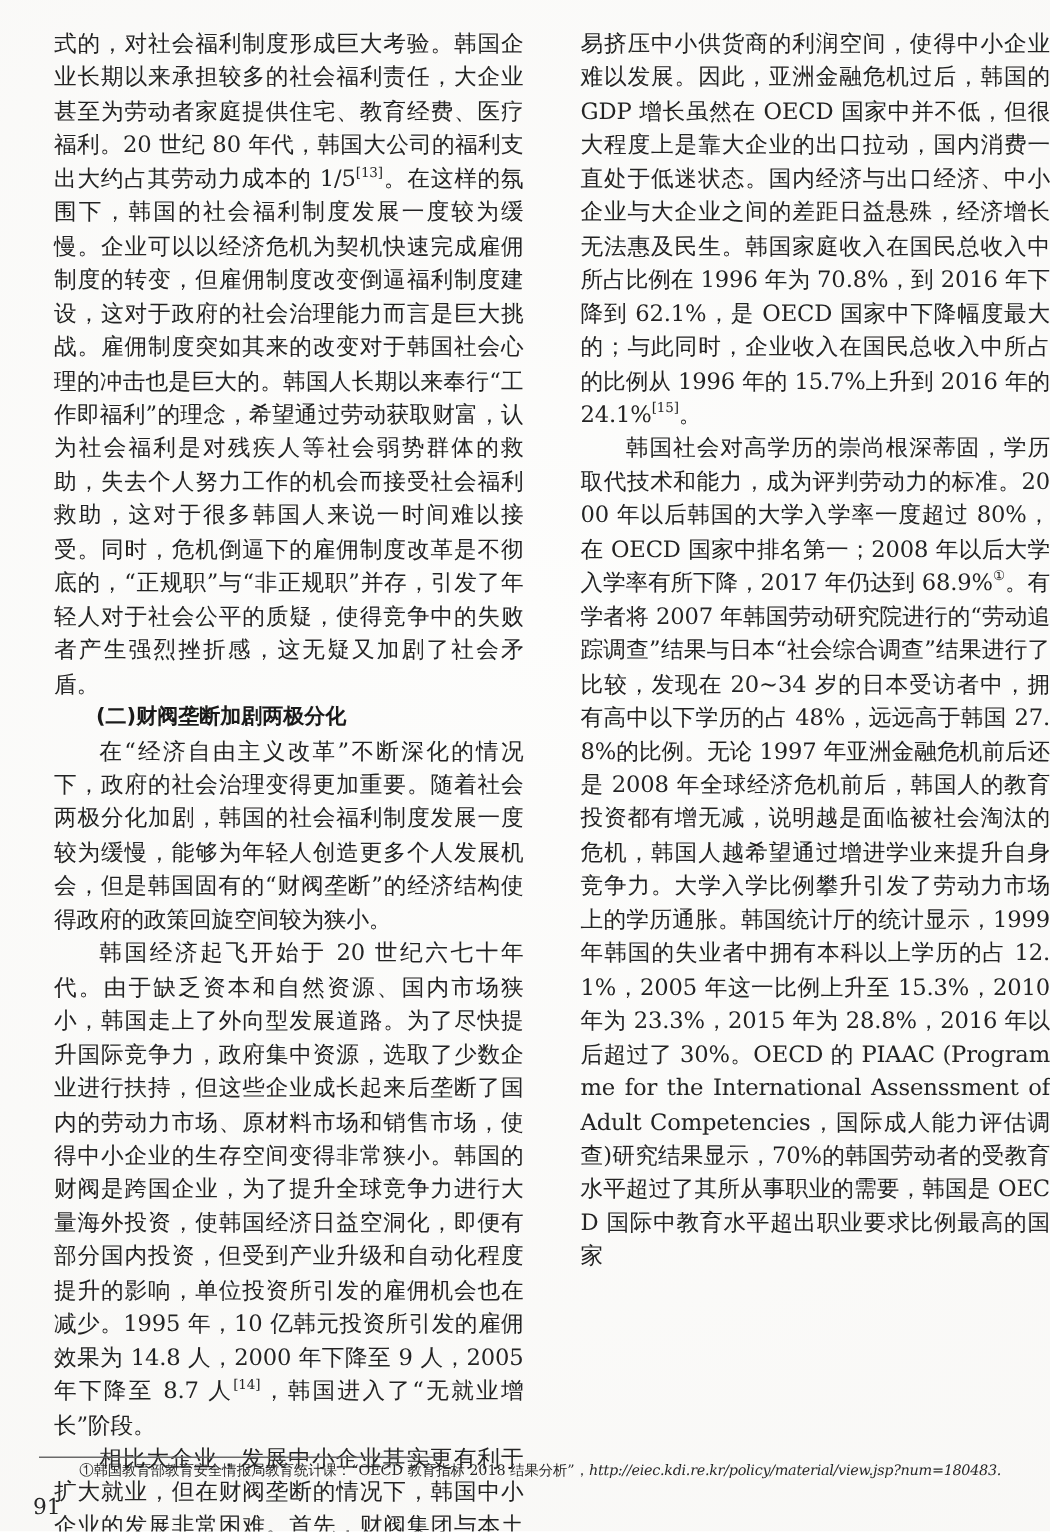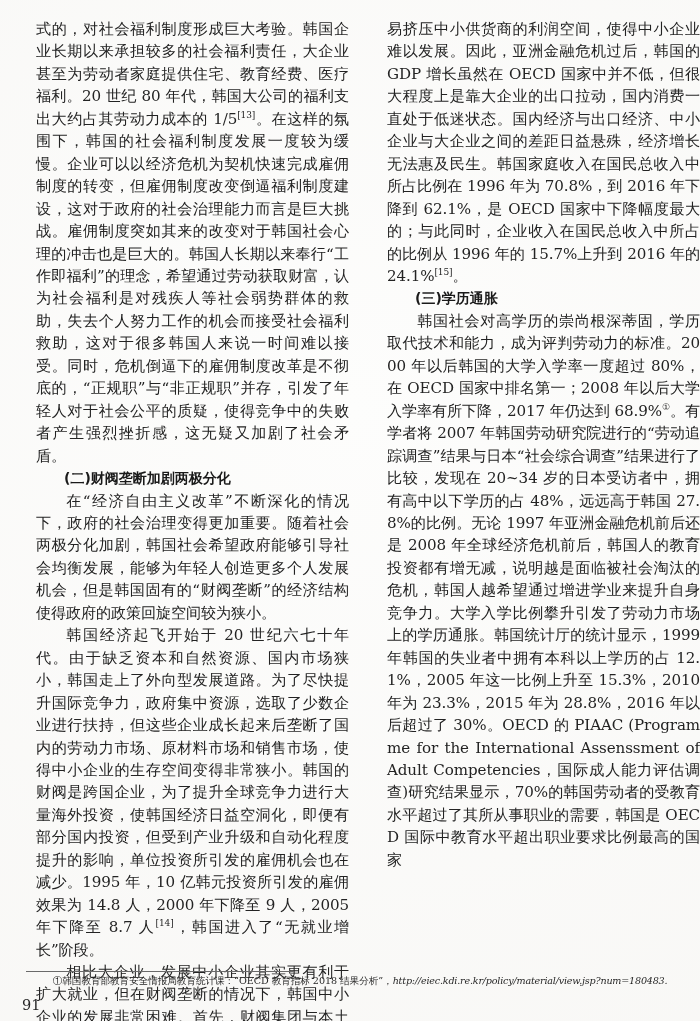--- a/index.html
+++ b/index.html
@@ -118,34 +118,33 @@
   <div class="paper-tint"></div>
 
   <div class="columns">
 
     <div class="col">
 
       <p class="body-para cont"><span>式的，对社会福利制度形成巨大考验。韩国企业长期以来承担较多的社会福利责任，大企业甚至为劳动者家庭提供住宅、教育经费、医疗福利。20 世纪 80 年代，韩国大公司的福利支出大约占其劳动力成本的 1/5</span><sup class="fn">[13]</sup><span>。在这样的氛围下，韩国的社会福利制度发展一度较为缓慢。企业可以以经济危机为契机快速完成雇佣制度的转变，但雇佣制度改变倒逼福利制度建设，这对于政府的社会治理能力而言是巨大挑战。雇佣制度突如其来的改变对于韩国社会心理的冲击也是巨大的。韩国人长期以来奉行“工作即福利”的理念，希望通过劳动获取财富，认为社会福利是对残疾人等社会弱势群体的救助，失去个人努力工作的机会而接受社会福利救助，这对于很多韩国人来说一时间难以接受。同时，危机倒逼下的雇佣制度改革是不彻底的，“正规职”与“非正规职”并存，引发了年轻人对于社会公平的质疑，使得竞争中的失败者产生强烈挫折感，这无疑又加剧了社会矛盾。</span></p>
 
       <h3 class="section-heading">(二)财阀垄断加剧两极分化</h3>
 
-      <p class="body-para">在“经济自由主义改革”不断深化的情况下，政府的社会治理变得更加重要。随着社会两极分化加剧，韩国社会希望政府能够引导社会均衡发展，能够为年轻人创造更多个人发展机会，但是韩国固有的“财阀垄断”的经济结构使得政府的政策回旋空间较为狭小。</p>
+      <p class="body-para">在“经济自由主义改革”不断深化的情况下，政府的社会治理变得更加重要。随着社会两极分化加剧，韩国的社会福利制度发展一度较为缓慢，能够为年轻人创造更多个人发展机会，但是韩国固有的“财阀垄断”的经济结构使得政府的政策回旋空间较为狭小。</p>
 
       <p class="body-para"><span>韩国经济起飞开始于 20 世纪六七十年代。由于缺乏资本和自然资源、国内市场狭小，韩国走上了外向型发展道路。为了尽快提升国际竞争力，政府集中资源，选取了少数企业进行扶持，但这些企业成长起来后垄断了国内的劳动力市场、原材料市场和销售市场，使得中小企业的生存空间变得非常狭小。韩国的财阀是跨国企业，为了提升全球竞争力进行大量海外投资，使韩国经济日益空洞化，即便有部分国内投资，但受到产业升级和自动化程度提升的影响，单位投资所引发的雇佣机会也在减少。1995 年，10 亿韩元投资所引发的雇佣效果为 14.8 人，2000 年下降至 9 人，2005 年下降至 8.7 人</span><sup class="fn">[14]</sup><span>，韩国进入了“无就业增长”阶段。</span></p>
 
       <p class="body-para">相比大企业，发展中小企业其实更有利于扩大就业，但在财阀垄断的情况下，韩国中小企业的发展非常困难。首先，财阀集团与本土中小企业之间的合作较为薄弱。走出国门后，财阀往往放弃国内的中小企业供应商而寻找最有竞争力的合作伙伴。其次，财阀集团往往将合作对象锁定在本集团企业内部。最后，财阀掌握着韩国市场上的定价权，很容</p>
 
     </div>
 
     <div class="col">
 
       <p class="body-para cont"><span>易挤压中小供货商的利润空间，使得中小企业难以发展。因此，亚洲金融危机过后，韩国的 GDP 增长虽然在 OECD 国家中并不低，但很大程度上是靠大企业的出口拉动，国内消费一直处于低迷状态。国内经济与出口经济、中小企业与大企业之间的差距日益悬殊，经济增长无法惠及民生。韩国家庭收入在国民总收入中所占比例在 1996 年为 70.8%，到 2016 年下降到 62.1%，是 OECD 国家中下降幅度最大的；与此同时，企业收入在国民总收入中所占的比例从 1996 年的 15.7%上升到 2016 年的 24.1%</span><sup class="fn">[15]</sup><span>。</span></p>
 
 
-      <h3 class="section-heading">(三)学历通胀</h3>
 
       <p class="body-para"><span>韩国社会对高学历的崇尚根深蒂固，学历取代技术和能力，成为评判劳动力的标准。2000 年以后韩国的大学入学率一度超过 80%，在 OECD 国家中排名第一；2008 年以后大学入学率有所下降，2017 年仍达到 68.9%</span><sup class="fn">①</sup><span>。有学者将 2007 年韩国劳动研究院进行的“劳动追踪调查”结果与日本“社会综合调查”结果进行了比较，发现在 20~34 岁的日本受访者中，拥有高中以下学历的占 48%，远远高于韩国 27.8%的比例。无论 1997 年亚洲金融危机前后还是 2008 年全球经济危机前后，韩国人的教育投资都有增无减，说明越是面临被社会淘汰的危机，韩国人越希望通过增进学业来提升自身竞争力。大学入学比例攀升引发了劳动力市场上的学历通胀。韩国统计厅的统计显示，1999 年韩国的失业者中拥有本科以上学历的占 12.1%，2005 年这一比例上升至 15.3%，2010 年为 23.3%，2015 年为 28.8%，2016 年以后超过了 30%。OECD 的 PIAAC (Programme for the International Assenssment of Adult Competencies，国际成人能力评估调查)研究结果显示，70%的韩国劳动者的受教育水平超过了其所从事职业的需要，韩国是 OECD 国际中教育水平超出职业要求比例最高的国家</span></p>
 
     </div>
   </div>
 
   <div class="footnote-zone">
     <div class="footnote-rule"></div>
     <div class="footnote-text"><span>①</span><span>韩国教育部教育安全情报局教育统计课：“OECD 教育指标 2018 结果分析”，</span><span class="url">http://eiec.kdi.re.kr/policy/material/view.jsp?num=180483.</span></div>
   </div>

